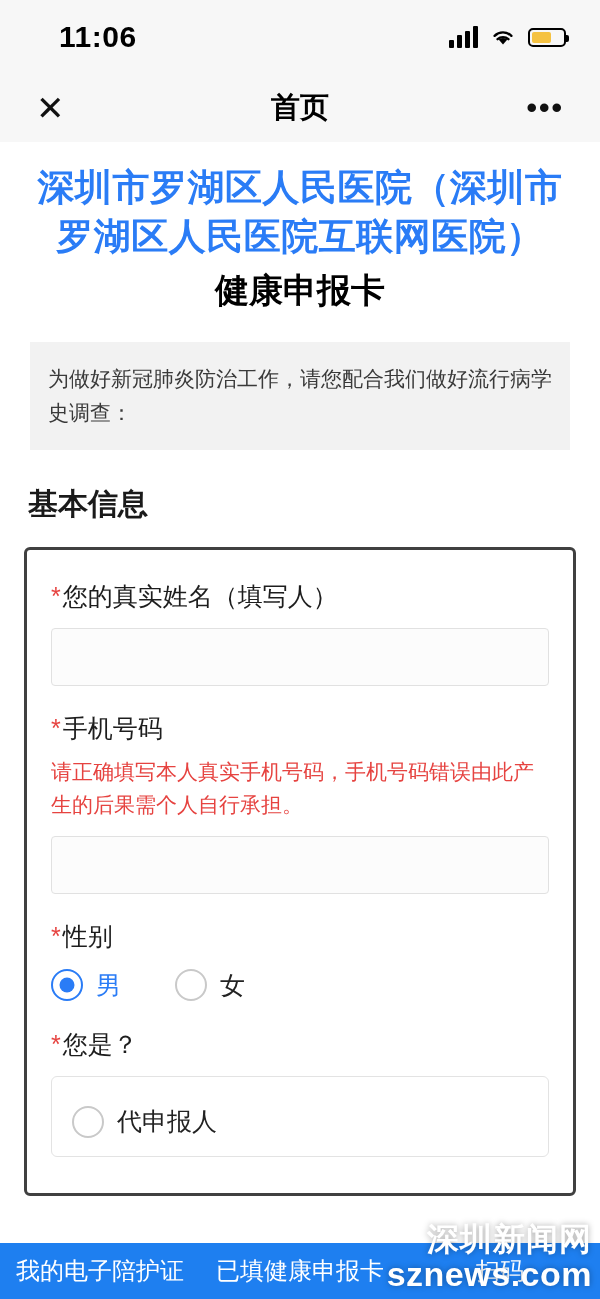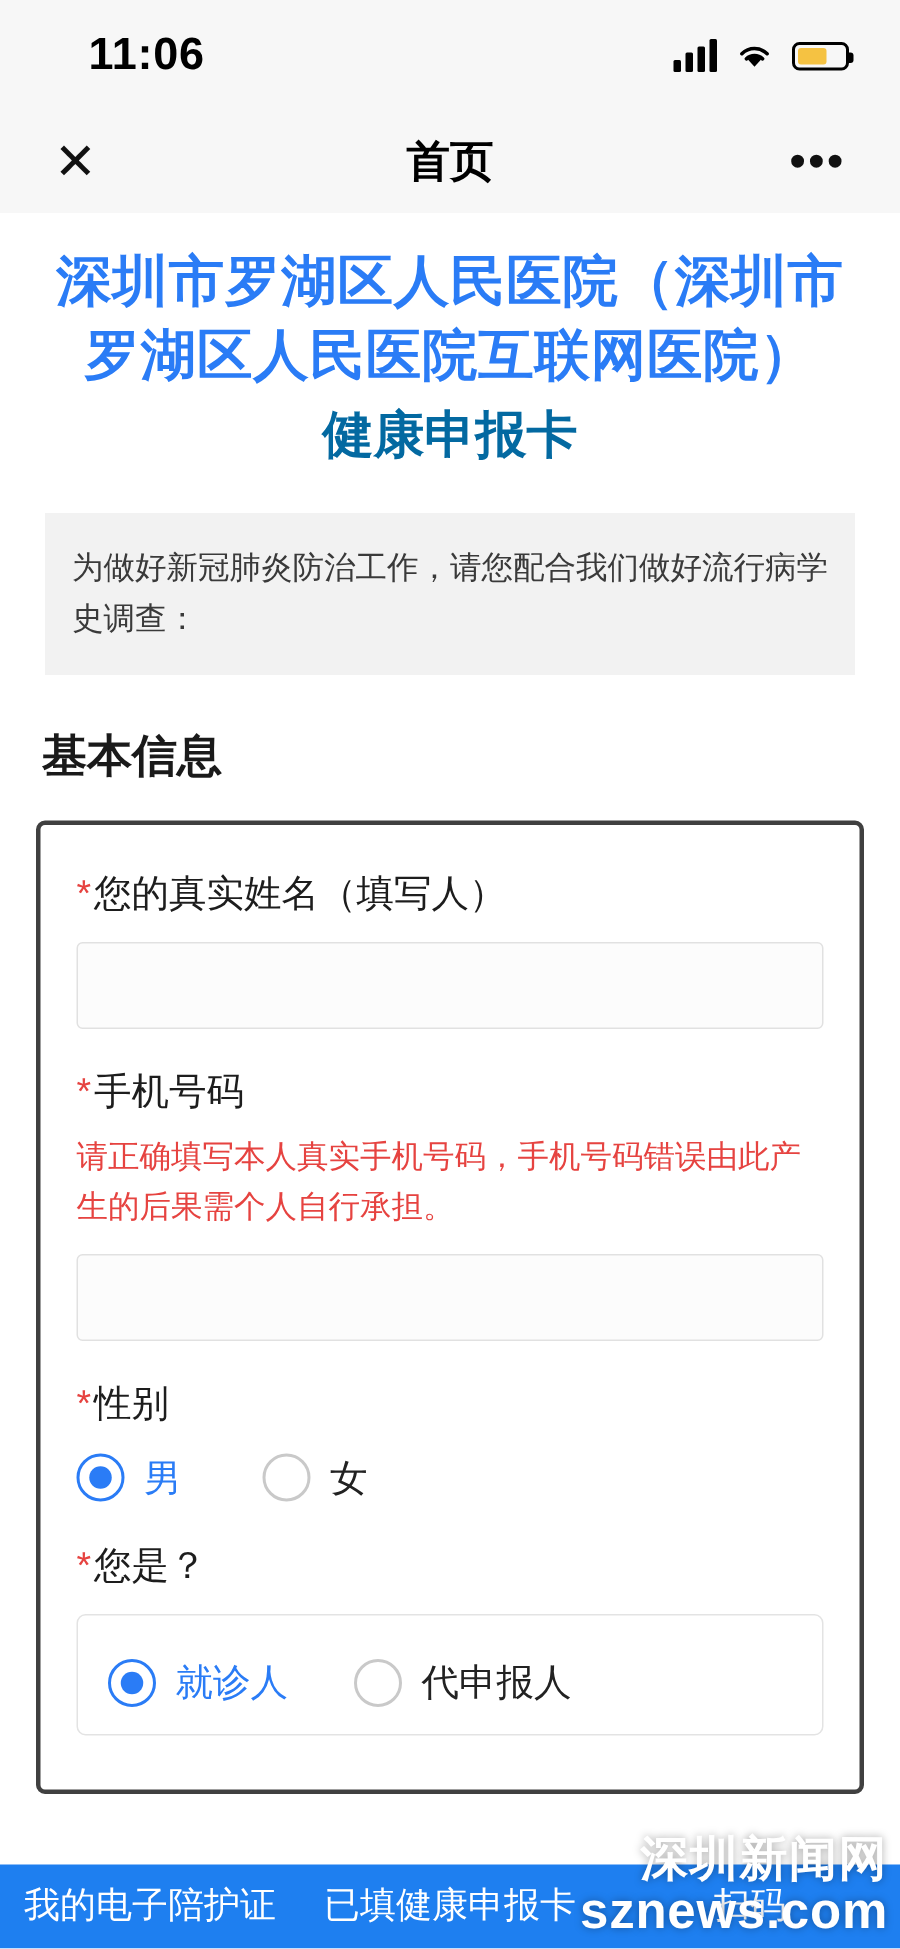--- a/index.html
+++ b/index.html
@@ -121,21 +121,21 @@
   .hospital-title {
     font-size: 37px;
     font-weight: 700;
     color: #2a7cf6;
     line-height: 1.32;
     letter-spacing: 0.5px;
   }
   .card-title {
     font-size: 34px;
     font-weight: 700;
-    color: #0369a1;
+    color: #000000;
     line-height: 1.3;
     margin-top: 6px;
   }
 
   .notice {
     margin: 24px 30px 0 30px;
     background: #f2f2f2;
     padding: 20px 18px;
     font-size: 21px;
     color: #3a3a3a;
@@ -356,24 +356,20 @@
         </div>
       </div>
 
       <div class="field">
         <div class="field-label">
           <span class="req">*</span><span>您是？</span>
         </div>
         <div class="field-sub-card">
           <div class="radio-row tight">
             <div class="radio-item">
-              <span class="radio checked"></span>
-              <span class="radio-label sel">就诊人</span>
-            </div>
-            <div class="radio-item">
               <span class="radio"></span>
               <span class="radio-label">代申报人</span>
             </div>
           </div>
         </div>
       </div>
 
     </div>
   </div>
 

